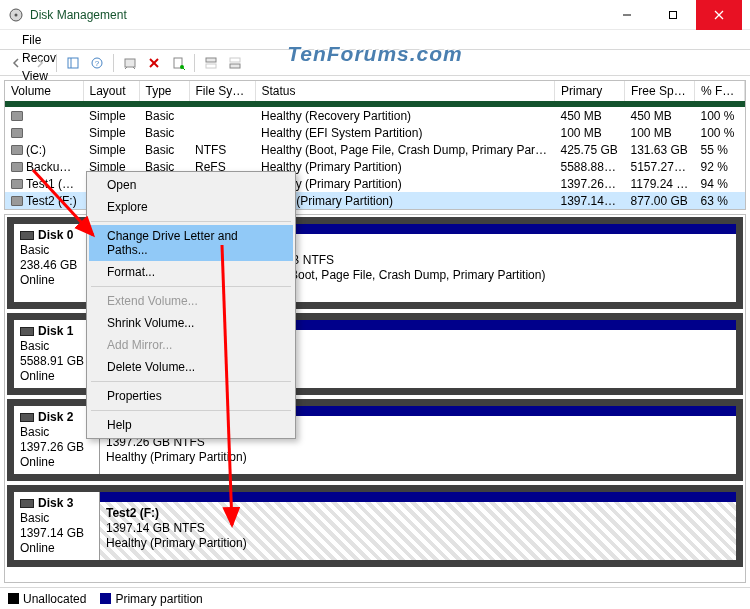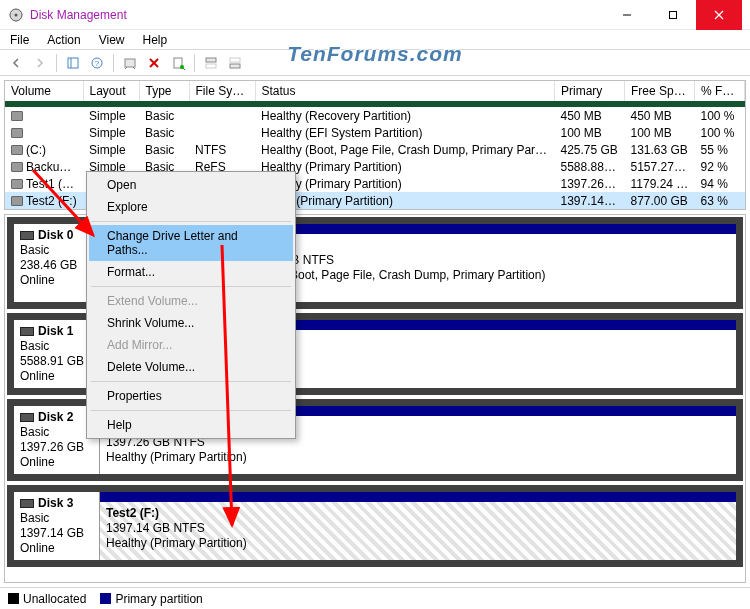--- a/index.html
+++ b/index.html
@@ -1,23 +1,23 @@
 <!DOCTYPE html>
 <html><head>
 <meta charset="utf-8">
 <style>
   * { box-sizing: border-box; }
   body { margin: 0; font-family: "Segoe UI", Tahoma, sans-serif; font-size: 12px; background: #fff; color: #000; width: 750px; height: 609px; overflow: hidden; position: relative; }
   .titlebar { height: 30px; background: #fff; display: flex; align-items: center; padding: 0 8px; border-bottom: 1px solid #eaeaea; }
   .titlebar .icon { width: 16px; height: 16px; margin-right: 6px; }
-  .titlebar .title { flex: 0 0 auto; color: #a21caf; font-size: 12px; }
+  .titlebar .title { flex: 0 0 auto; color: #14532d; font-size: 12px; }
   .titlebar .spacer { flex: 1; }
   .win-btn { width: 46px; height: 30px; display: flex; align-items: center; justify-content: center; color: #000; }
   .win-btn.close { background: #e81123; color: #fff; }
-  .menubar { height: 20px; padding: 2px 6px; display: flex; gap: 10px; border-bottom: 1px solid #d8d8d8; }
+  .menubar { height: 20px; padding: 2px 18px; display: flex; gap: 2px; border-bottom: 1px solid #d8d8d8; flex-direction: column; }
   .menubar span { padding: 1px 4px; }
   .toolbar { height: 26px; padding: 2px 6px; display: flex; align-items: center; gap: 4px; border-bottom: 1px solid #d8d8d8; }
   .tb-sep { width: 1px; height: 18px; background: #d0d0d0; margin: 0 2px; }
   .tb-btn { width: 20px; height: 20px; display: flex; align-items: center; justify-content: center; border: 1px solid transparent; }
   .content { height: calc(100% - 30px - 20px - 26px - 22px); display: flex; flex-direction: column; padding: 4px; gap: 4px; }
   .table-wrap { border: 1px solid #bfbfbf; overflow: hidden; }
   table { border-collapse: collapse; width: 100%; table-layout: fixed; }
   th { text-align: left; font-weight: 400; background: #fff; padding: 3px 6px; border-right: 1px solid #e0e0e0; border-bottom: 6px solid #14532d; white-space: nowrap; overflow: hidden; text-overflow: ellipsis; }
   td { padding: 1.5px 6px; white-space: nowrap; overflow: hidden; text-overflow: ellipsis; }
   tr.sel td { background: #cce8ff; }
@@ -69,21 +69,21 @@
   <div class="win-btn close">
       <svg width="10" height="10">
         <line x1="1" y1="1" x2="9" y2="9" stroke="#fff" stroke-width="1.3"></line>
         <line x1="9" y1="1" x2="1" y2="9" stroke="#fff" stroke-width="1.3"></line>
       </svg>
     </div>
 </div>
 
 <div class="menubar">
   <span>File</span>
-  <span>Action</span>
+  <span>Recov</span>
   <span>View</span>
   <span>Help</span>
 </div>
 
 <div class="toolbar">
   <div class="tb-btn">
       <svg width="14" height="14">
         <path d="M9 3 L5 7 L9 11" fill="none" stroke="#777" stroke-width="1.5"></path>
       </svg>
     </div>

